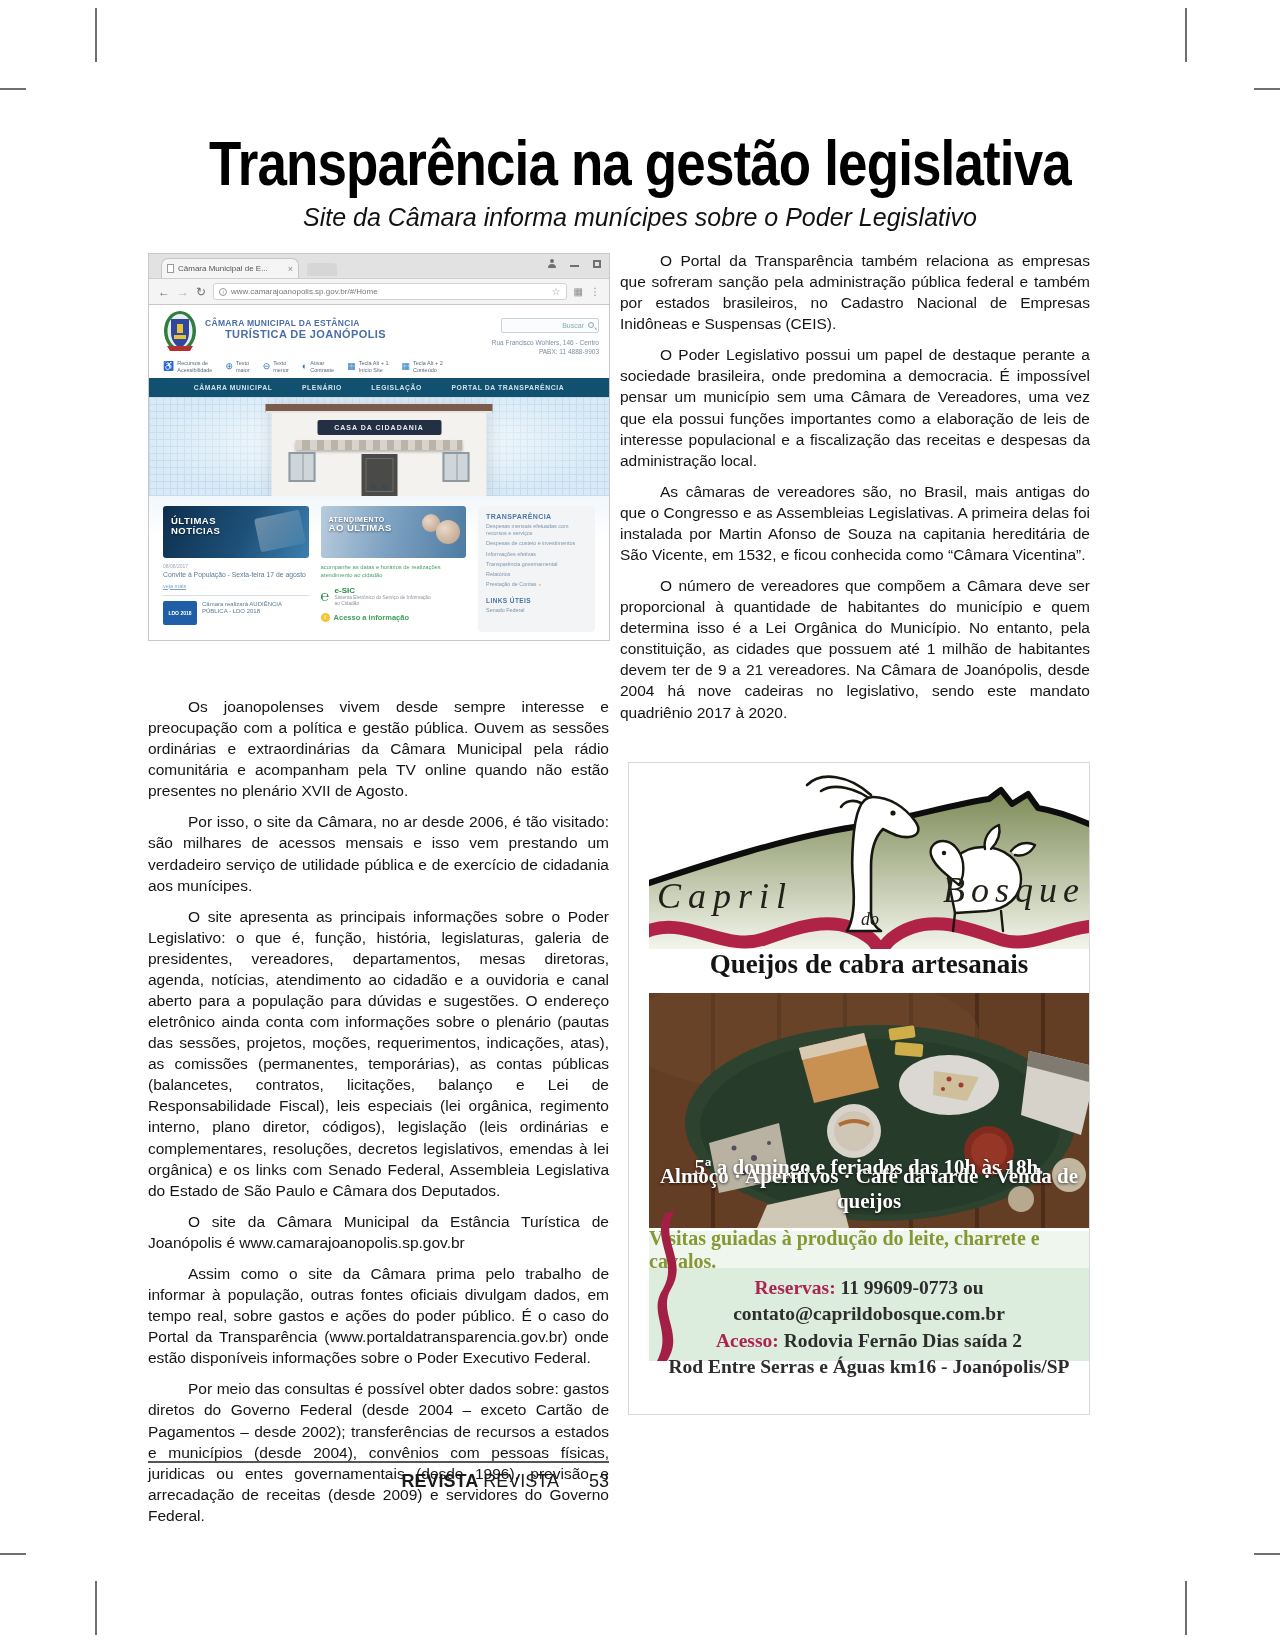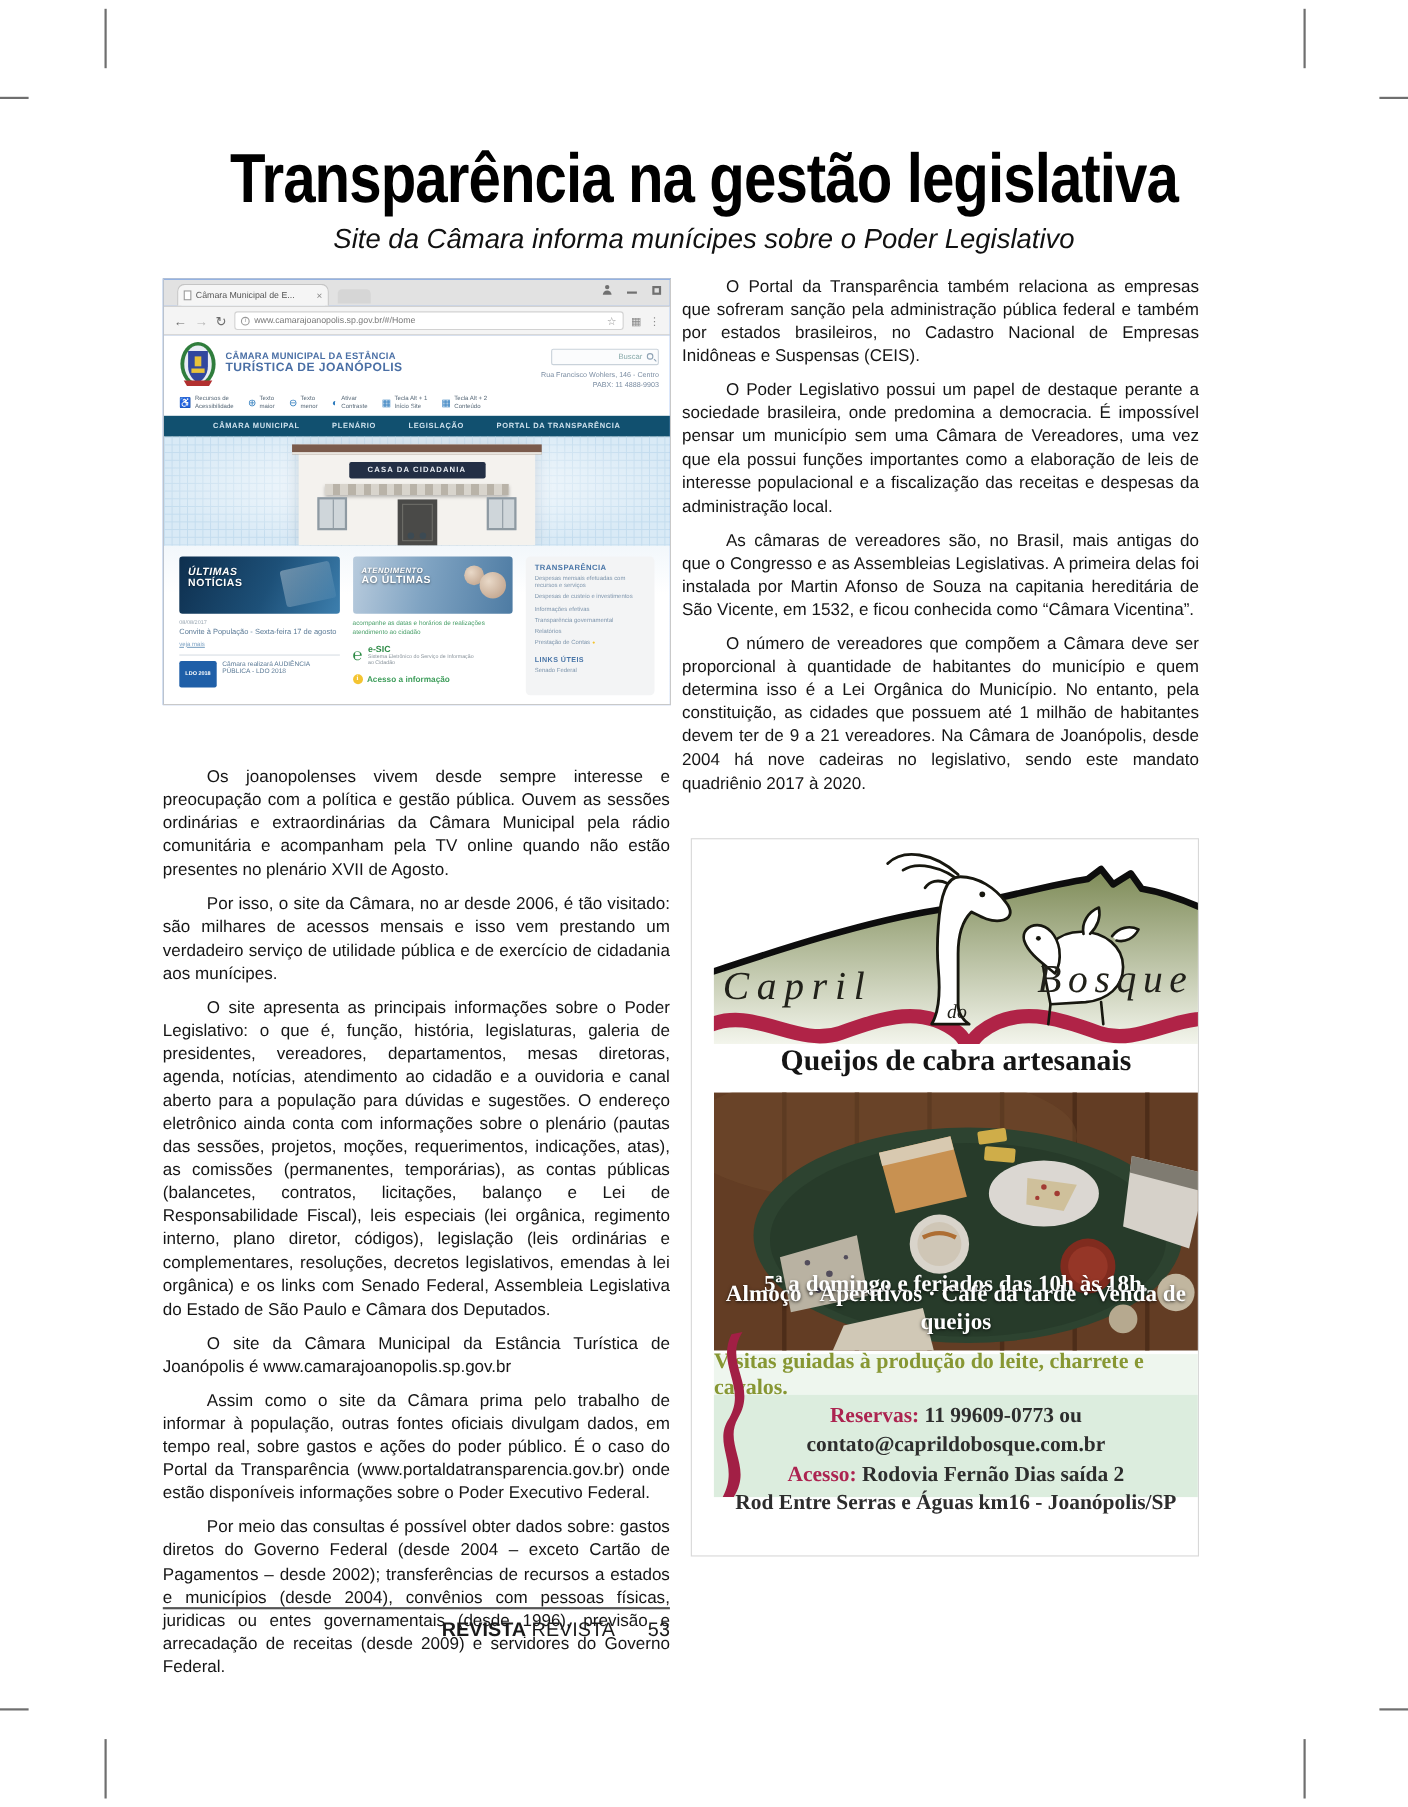--- a/index.html
+++ b/index.html
@@ -23,21 +23,21 @@
   .section-heading { text-align:center; font-size:17.5px; font-weight:bold; color:#000; margin:16px 0 12px; }
 
   
   .footer { position:absolute; left:148px; top:1461px; width:461px; border-top:2px solid #555; padding-top:8px;
             display:flex; justify-content:flex-end; align-items:baseline; font-size:18px; color:#1a1a1a; }
   .footer .brand-bold { font-weight:bold; }
   .footer .brand-light { font-weight:normal; margin-left:5px; }
   .footer .pagenum { margin-left:30px; }
 
   
-  .browser { position:absolute; left:148px; top:253px; width:462px; height:388px; background:#3b82f6;
+  .browser { position:absolute; left:148px; top:253px; width:462px; height:388px; background:#0f766e;
              border:1px solid #c9c9c9; overflow:hidden; }
   .b-titlebar { position:relative; height:24px; background:#e2e2e2; }
   .win-controls { position:absolute; right:8px; top:5px; display:flex; gap:14px; align-items:center; }
   .win-person { position:relative; width:9px; height:9px; display:inline-block; }
   .win-person::before { content:""; position:absolute; top:0; left:2.5px; width:4px; height:4px; border-radius:50%; background:#707070; }
   .win-person::after  { content:""; position:absolute; bottom:0; left:.5px; width:8px; height:4px; border-radius:4px 4px 0 0; background:#707070; }
   .win-min { width:9px; height:2px; background:#707070; margin-top:5px; }
   .win-max { width:8px; height:8px; border:2px solid #707070; }
   .tab { position:absolute; left:12px; top:4px; width:138px; height:20px; background:#f5f5f5;
          border:1px solid #c4c4c4; border-bottom:none; border-radius:7px 7px 0 0;
@@ -56,21 +56,21 @@
               display:flex; align-items:center; justify-content:center; font-style:italic; flex:0 0 auto; }
   .url-text { font-size:8px; color:#787878; white-space:nowrap; overflow:hidden; flex:1; }
   .url-star { font-size:10px; color:#9a9a9a; }
   .ext-glyph { font-size:10px; color:#8a8a8a; }
 
   .site { background:#fff; height:335px; filter:blur(.35px); }
   .site-header { position:relative; height:52px; padding:5px 10px 0 14px; display:flex; gap:8px; }
   .crest { width:34px; height:42px; flex:0 0 auto; }
   .org { padding-top:8px; }
   .org .l1 { font-size:8.5px; color:#4a6fa5; font-weight:bold; letter-spacing:.3px; }
-  .org .l2 { font-size:11px; color:#4a6fa5; font-weight:bold; letter-spacing:.4px; }
+  .org .l2 { font-size:11px; color:#4a6fa5; font-weight:bold; letter-spacing:.4px;margin-left:20px; }
   .header-right { position:absolute; right:10px; top:6px; text-align:right; }
   .search-box { display:inline-flex; align-items:center; gap:4px; border:1px solid #c9d2da; background:#fbfcfd;
                 height:15px; padding:0 4px; border-radius:2px; }
   .search-label { font-size:7px; color:#8aa; }
   .mag { width:6px; height:6px; border:1.3px solid #8fa3b5; border-radius:50%; position:relative; }
   .mag::after { content:""; position:absolute; width:3px; height:1.3px; background:#8fa3b5; transform:rotate(45deg); left:4.5px; top:5px; }
   .addr { margin-top:5px; font-size:6.5px; color:#7c8ea3; line-height:1.5; }
   .acc-row { display:flex; gap:13px; padding:3px 14px 4px; align-items:center; }
   .acc-item { display:flex; gap:3px; align-items:center; }
   .acc-icon { font-size:9px; color:#2d7bbd; line-height:1; }
@@ -99,21 +99,21 @@
 
   .cards { height:146px; background:linear-gradient(#f2f7fb,#ffffff 30%); display:flex; gap:12px; padding:10px 14px; }
   .card { width:150px; }
   .card-img { height:52px; border-radius:3px; position:relative; overflow:hidden; }
   .card-img.news-img { background:linear-gradient(115deg,#0e2f4e 0%, #1d5078 55%, #3d7fae 100%); }
   .card-img.news-img::after { content:""; position:absolute; right:6px; top:8px; width:46px; height:34px;
       background:linear-gradient(135deg, rgba(255,255,255,.35), rgba(255,255,255,.05)); transform:rotate(-12deg); border-radius:3px; }
   .card-img.cit-img { background:linear-gradient(100deg,#b8cbdd 0%, #7fa3c2 45%, #4d7ba3 100%); }
   .cit-face { position:absolute; border-radius:50%; background:radial-gradient(circle at 35% 35%, #e9d9c8, #b99a82); }
   .card-img-label { position:absolute; left:8px; top:10px; color:#fff; font-weight:bold; line-height:1.1; text-shadow:0 1px 2px rgba(0,0,0,.5); }
-  .card-img-label .a { display:block; font-size:9.5px; letter-spacing:.5px;font-style:italic; }
+  .card-img-label .a { display:block; font-size:9.5px; letter-spacing:.5px; }
   .card-img-label .b { display:block; font-size:9.5px; letter-spacing:.5px; }
   .news-date { font-size:5px; color:#9aa7b2; margin-top:5px; }
   .news-headline { font-size:6.8px; color:#5b7a96; margin-top:2px; line-height:1.3; }
   .news-more { font-size:5.5px; color:#7fa3c4; margin-top:3px; text-decoration:underline; }
   .news-divider { border-top:1px solid #d8dee4; margin:6px 0 5px; }
   .news2 { display:flex; gap:5px; }
   .ldo-badge { width:34px; height:24px; background:#1f5fa8; border-radius:2px; color:#fff; font-size:5px; font-weight:bold;
                display:flex; align-items:center; justify-content:center; flex:0 0 auto; }
   .news2-text { font-size:6px; color:#5b7a96; line-height:1.3; }
   .cit-text { font-size:5.8px; color:#4aa06a; line-height:1.45; margin-top:5px; }

